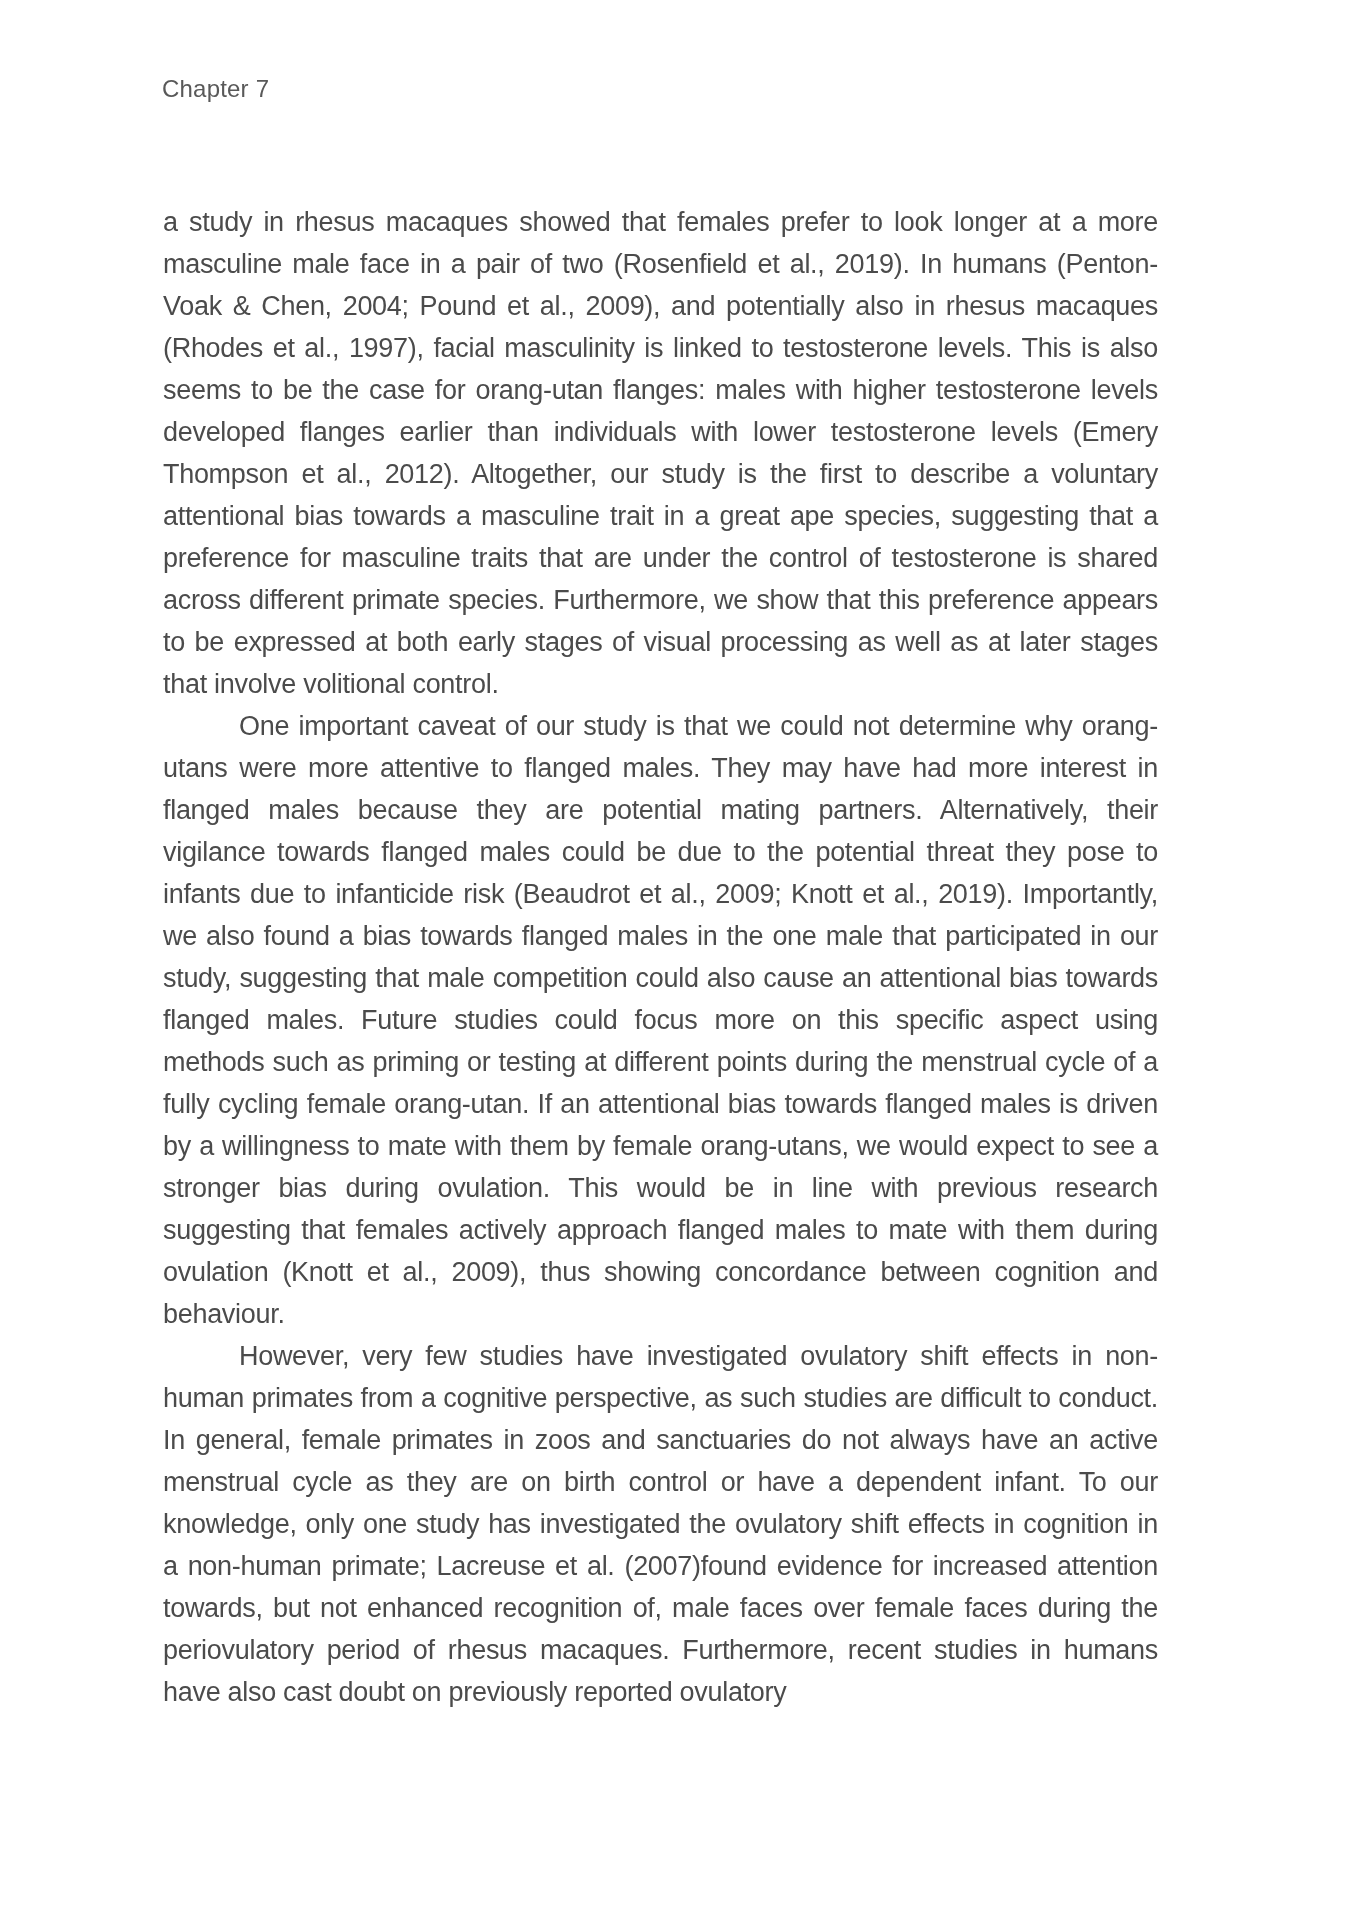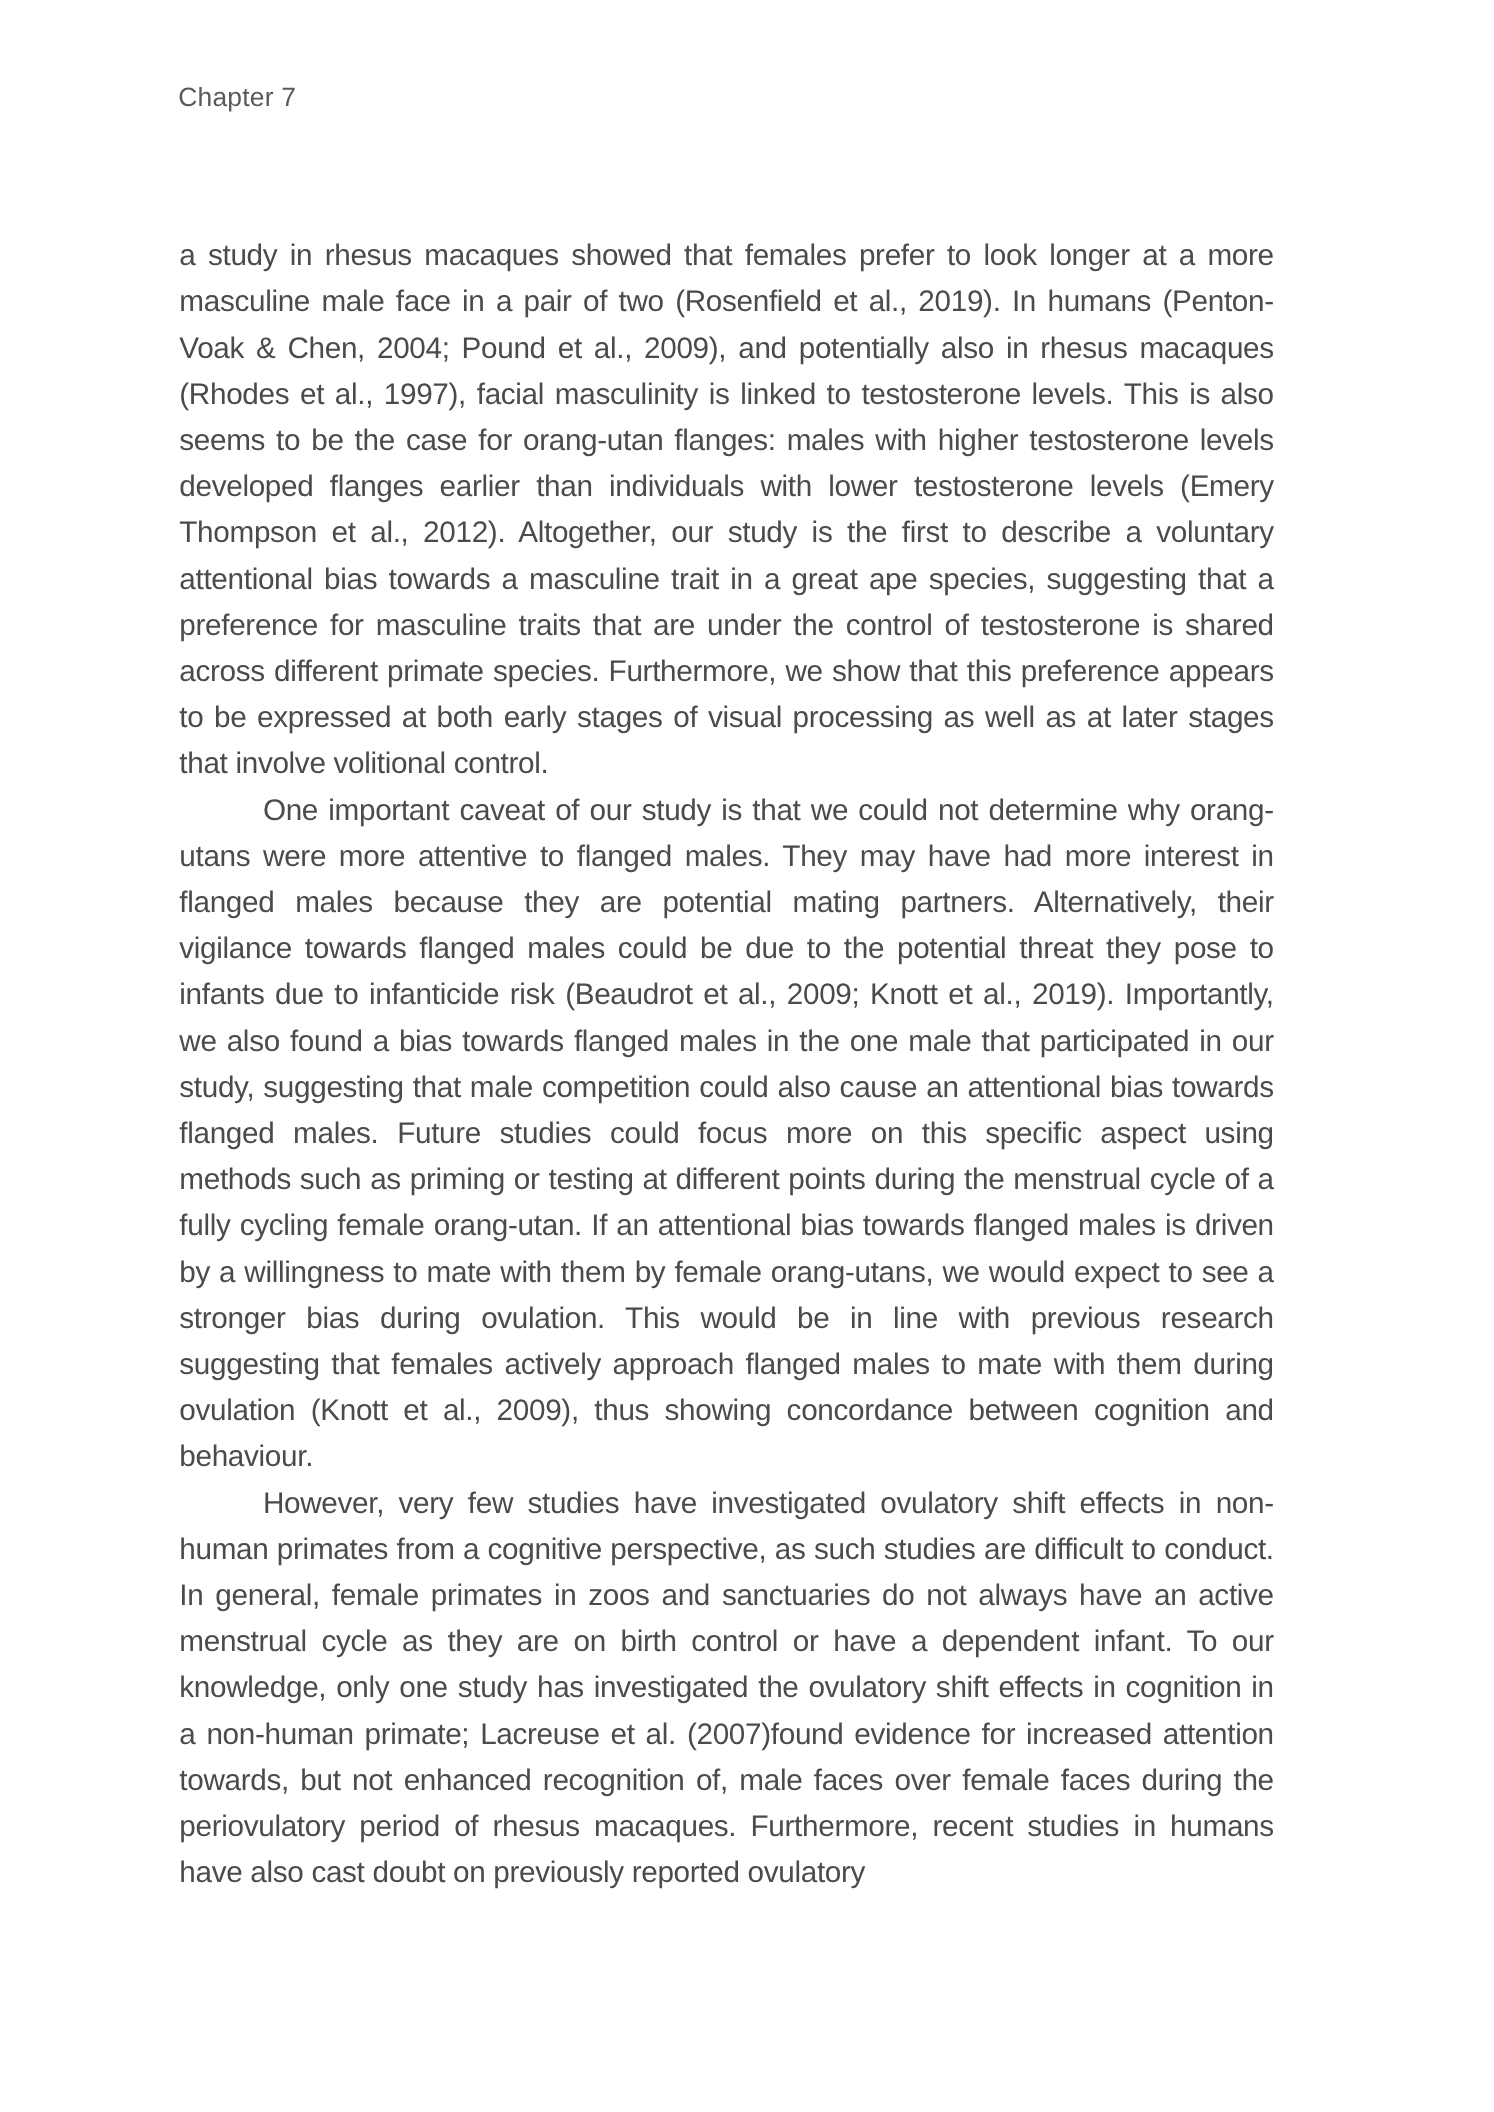--- a/index.html
+++ b/index.html
@@ -28,21 +28,20 @@
     position: absolute;
     left: 163px;
     top: 201px;
     width: 995px;
     font-size: 27px;
     line-height: 42px;
     font-weight: 300;
     letter-spacing: -0.3px;
     color: #4b4b4b;
     text-align: justify;
-    margin-top: 10px;
   }
   .body-text p {
     margin: 0;
     padding: 0;
   }
   .body-text p.indent {
     text-indent: 76px;
   }
   .page-number {
     position: absolute;

